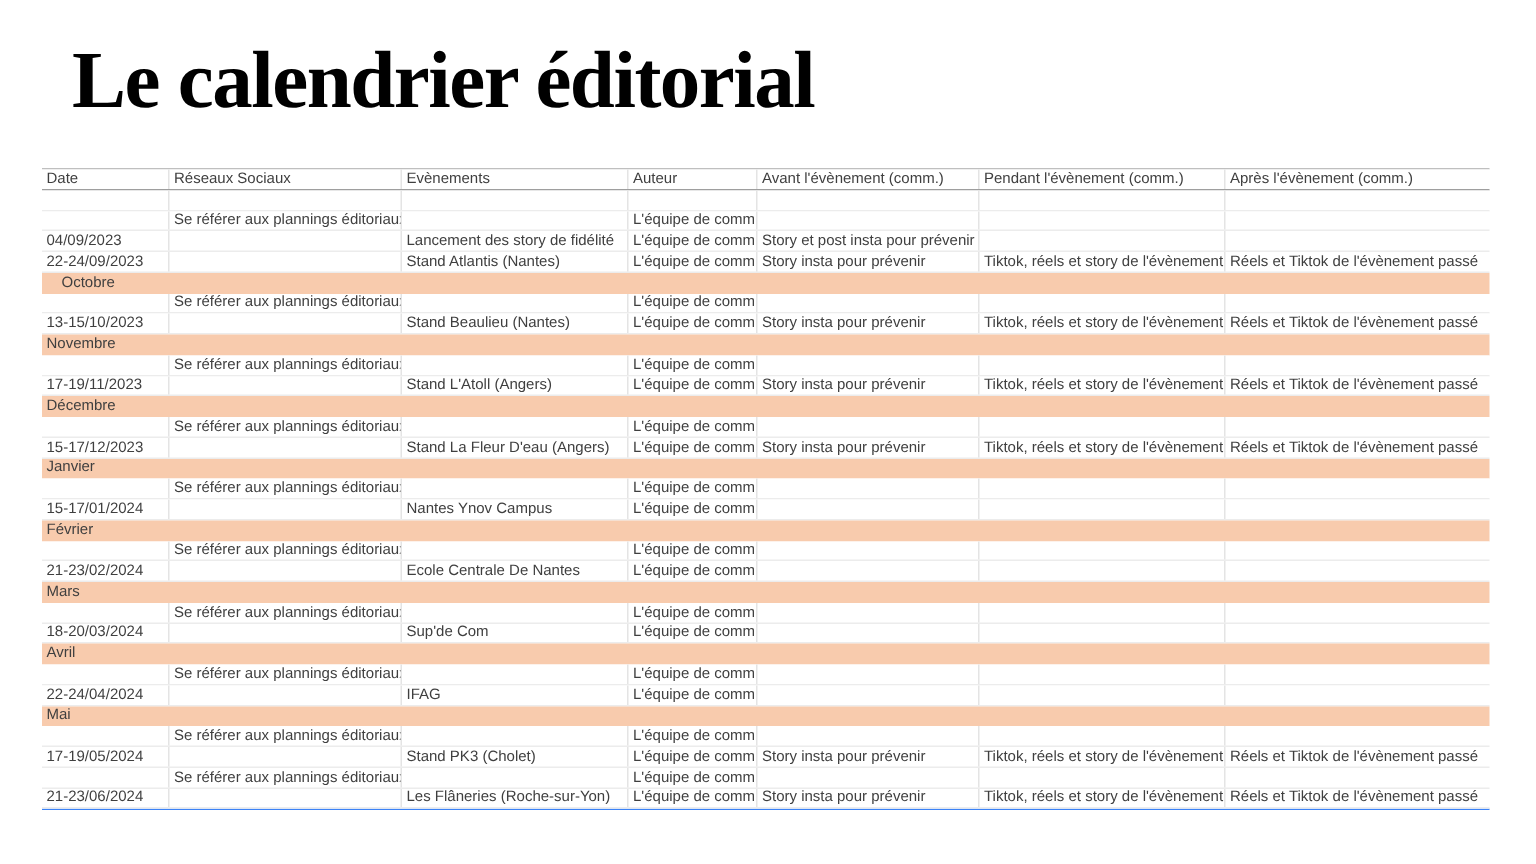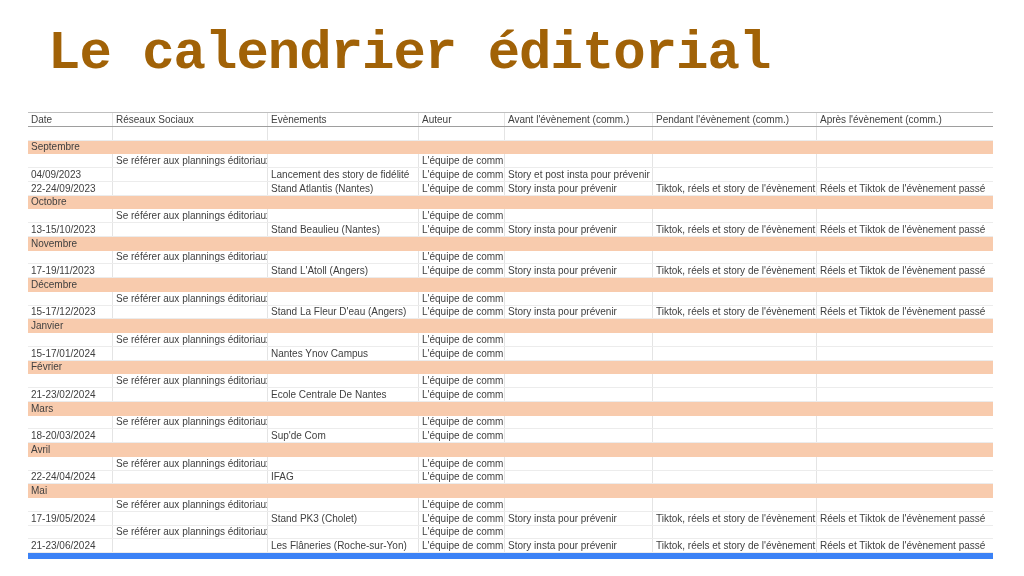--- a/index.html
+++ b/index.html
@@ -6,34 +6,34 @@
   body {
     width:1024px; height:576px;
     background:#ffffff;
     font-family:"Liberation Sans", sans-serif;
     position:relative;
     overflow:hidden;
   }
   .title {
     position:absolute;
     left:48px; top:24px;
-    font-family:Liberation Mono, monospace;
+    font-family:Liberation Serif, serif;
     font-weight:700;
     font-size:54px;
     line-height:1.1;
-    color:#a16207;
+    color:#000000;
     letter-spacing:-1px;
     white-space:nowrap;
   }
   .table {
     position:absolute;
     left:28px; top:112px;
     width:965px;
     border-top:1px solid #bfbfbf;
-    border-bottom:6px solid #3b82f6;
+    border-bottom:1px solid #3b82f6;
     font-size:10px;
     color:#3f3f3f;
     text-align:center;
   }
   .row {
     display:flex;
     height:13.75px;
     box-sizing:border-box;
     border-bottom:1px solid #ececec;
     background:#ffffff;
@@ -81,23 +81,20 @@
   <div class="row">
     <div class="cell c0"></div>
     <div class="cell c1"></div>
     <div class="cell c2"></div>
     <div class="cell c3"></div>
     <div class="cell c4"></div>
     <div class="cell c5"></div>
     <div class="cell c6"></div>
   </div>
 
-<div class="row month-row" style="background: rgb(248, 203, 173);">
-      <div class="cell cfull">Septembre</div>
-    </div>
     <div class="row">
       <div class="cell c0"></div>
       <div class="cell c1">Se référer aux plannings éditoriaux</div>
       <div class="cell c2"></div>
       <div class="cell c3">L'équipe de comm.</div>
       <div class="cell c4"></div>
       <div class="cell c5"></div>
       <div class="cell c6"></div>
     </div>
     <div class="row">
@@ -111,21 +108,21 @@
     </div>
     <div class="row">
       <div class="cell c0">22-24/09/2023</div>
       <div class="cell c1"></div>
       <div class="cell c2">Stand Atlantis (Nantes)</div>
       <div class="cell c3">L'équipe de comm.</div>
       <div class="cell c4">Story insta pour prévenir</div>
       <div class="cell c5">Tiktok, réels et story de l'évènement</div>
       <div class="cell c6">Réels et Tiktok de l'évènement passé</div>
     </div>
-    <div class="row month-row" style="background: rgb(248, 203, 173);">
+    <div class="row month-row" style="background: rgb(248, 203, 173); padding-left: 10px;">
       <div class="cell cfull">Octobre</div>
     </div>
     <div class="row">
       <div class="cell c0"></div>
       <div class="cell c1">Se référer aux plannings éditoriaux</div>
       <div class="cell c2"></div>
       <div class="cell c3">L'équipe de comm.</div>
       <div class="cell c4"></div>
       <div class="cell c5"></div>
       <div class="cell c6"></div>

